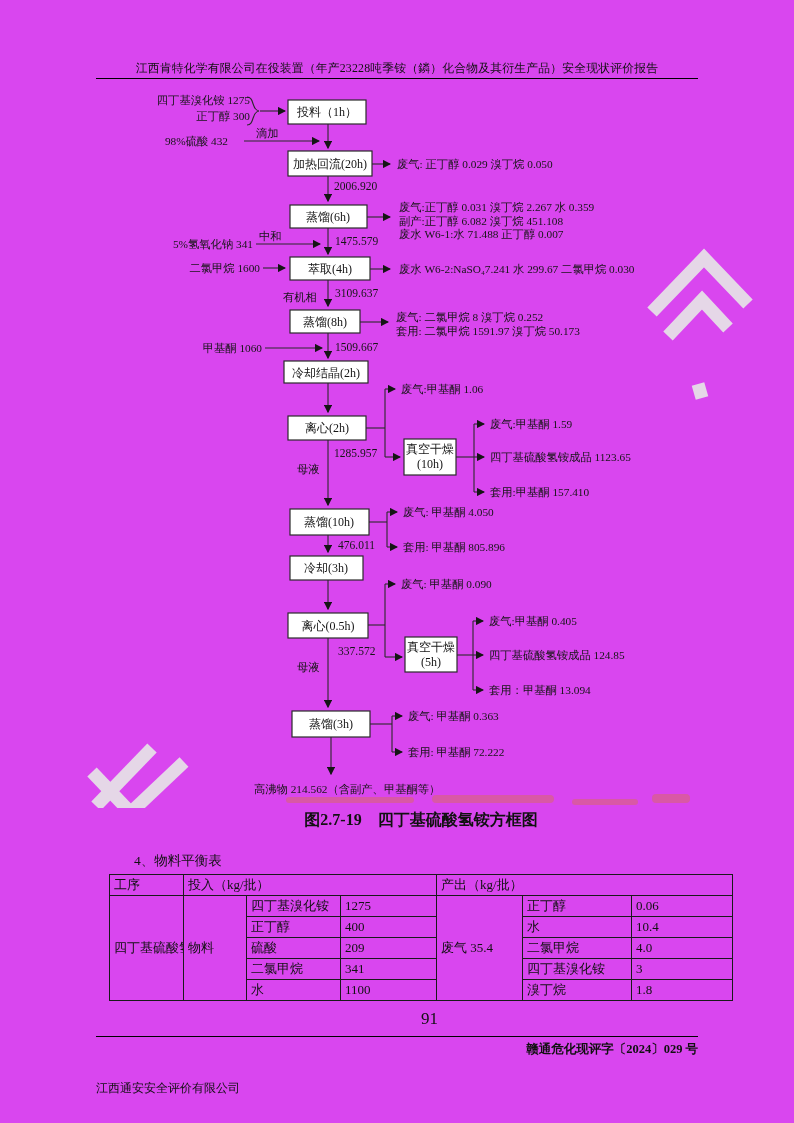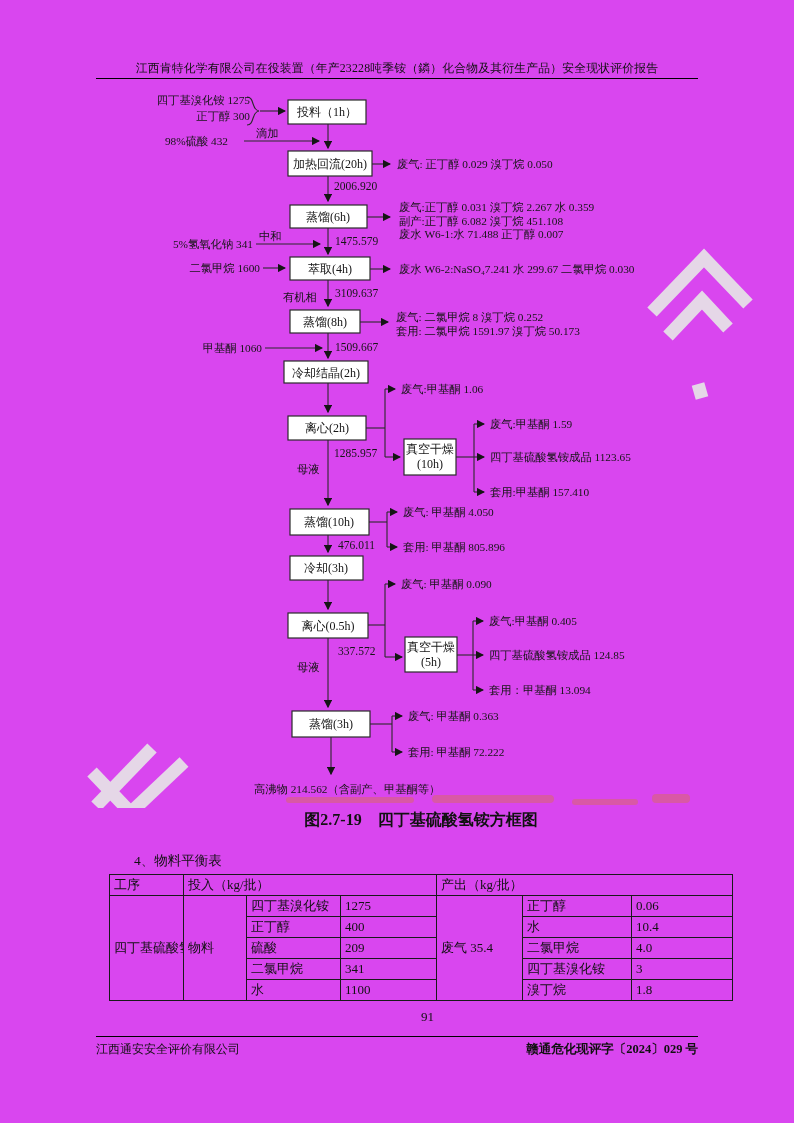--- a/index.html
+++ b/index.html
@@ -18,22 +18,22 @@
   .ll{font-size:11.3px;}
   .num{font-size:11.5px;}
   .figure-caption{position:absolute;top:810px;left:24px;width:794px;text-align:center;
         font-weight:bold;font-size:16px;}
   .section-title{position:absolute;top:852px;left:134px;font-size:13.5px;}
   table.balance{position:absolute;top:874px;left:109px;width:623px;border-collapse:collapse;
         table-layout:fixed;font-size:13px;border:1.6px solid #000;}
   table.balance td{border:1px solid #1a1a1a;padding:0 4px;height:20px;overflow:hidden;
         white-space:nowrap;}
   td.wrapcell{white-space:normal;word-break:break-all;line-height:1.25;}
-  .page-number{position:absolute;top:1009px;left:421px;font-size:13px;}
-  .footer-left{position:absolute;top:1041px;left:96px;font-size:12px;}
+  .page-number{position:absolute;top:1009px;left:421px;font-size:17px;}
+  .footer-left{position:absolute;top:1080px;left:96px;font-size:12px;}
   .footer-right{position:absolute;top:1041px;right:96px;font-size:12.5px;font-weight:bold;}
 </style>
 </head>
 <body>
 
 <div class="page">
 
   <div class="header-title">江西肯特化学有限公司在役装置（年产23228吨季铵（鏻）化合物及其衍生产品）安全现状评价报告</div>
   <div class="rule header"></div>
 

